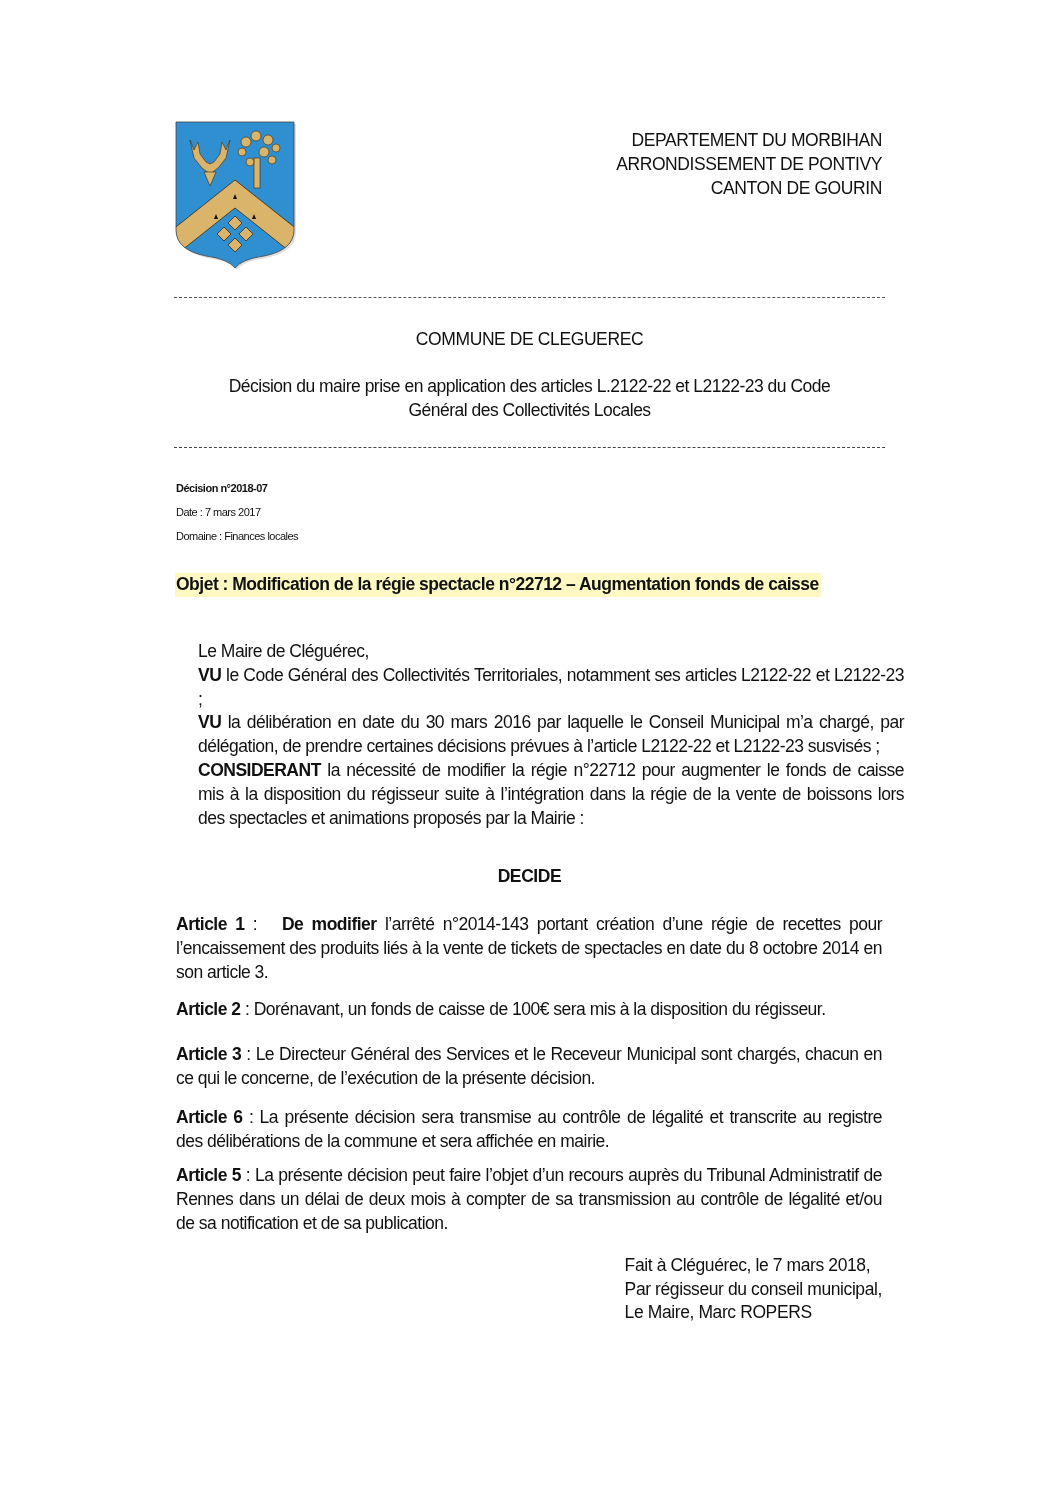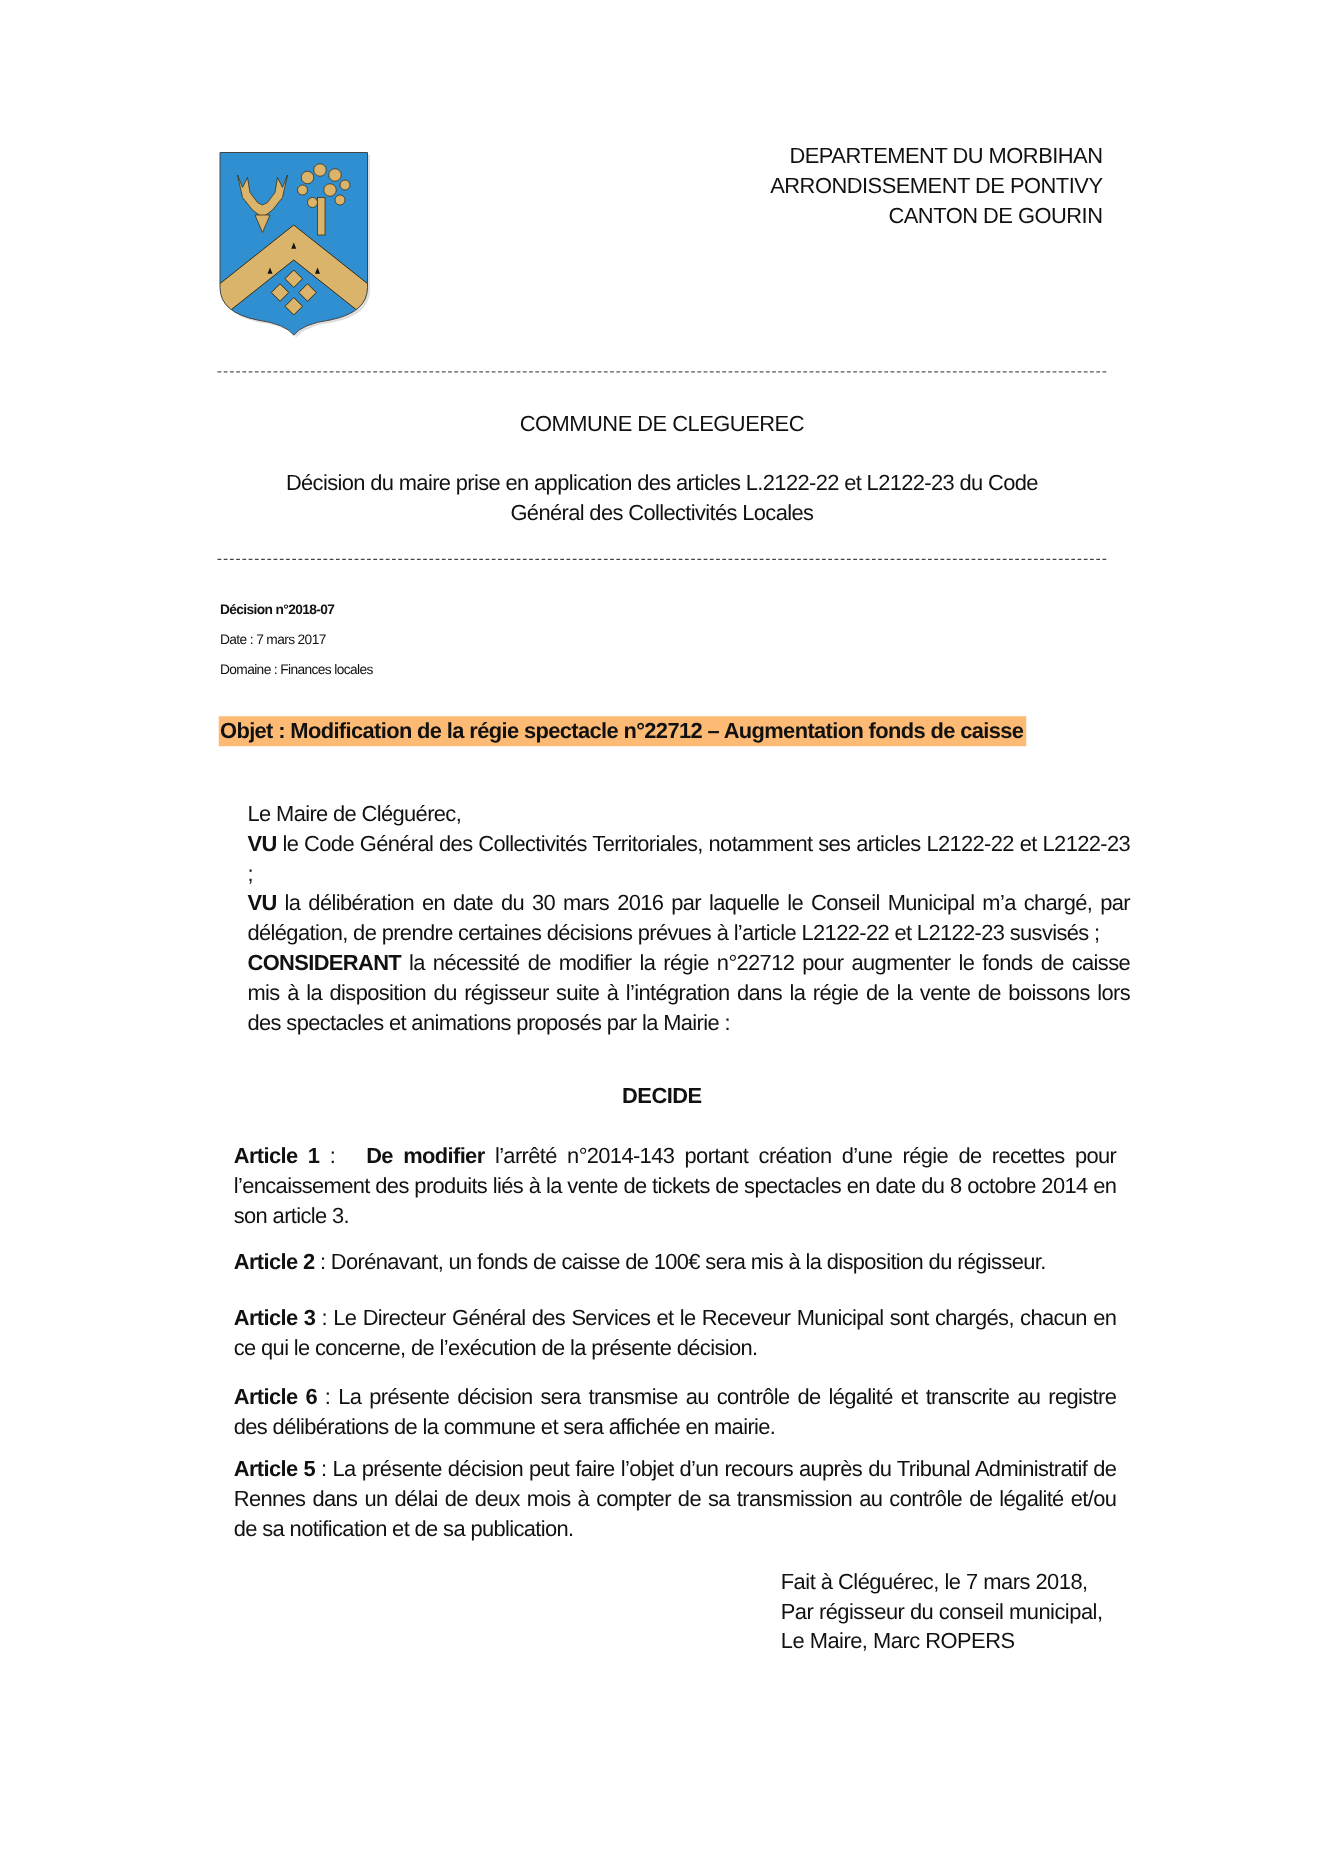--- a/index.html
+++ b/index.html
@@ -3,21 +3,21 @@
   <meta charset="utf-8">
   <style>
     html, body { margin: 0; padding: 0; background: #ffffff; }
     body {
       width: 1058px; height: 1497px; position: relative; overflow: hidden;
       font-family: "Liberation Sans", sans-serif; color: #111111;
     }
     .page { position: absolute; left: 0; top: 0; width: 1058px; height: 1497px; }
     .crest { position: absolute; left: 172px; top: 118px; width: 126px; height: 152px; }
     .header-right {
-      position: absolute; right: 176px; top: 112px; text-align: right;
+      position: absolute; right: 176px; top: 128px; text-align: right;
       font-size: 17.5px; line-height: 24px; letter-spacing: -0.4px;
     }
     .rule-dashed {
       position: absolute; left: 174px; width: 711px; top: 297px; height: 0;
       border-top: 1.2px dashed #555;
     }
     .rule-long-dash {
       position: absolute; left: 174px; width: 711px; top: 447px; height: 0;
       border-top: 1.2px dashed #444;
     }
@@ -25,34 +25,34 @@
       position: absolute; left: 174px; width: 711px; top: 329px; text-align: center;
       font-size: 17.5px; letter-spacing: -0.4px;
     }
     .subtitle {
       position: absolute; left: 174px; width: 711px; top: 374px; text-align: center;
       font-size: 17.5px; line-height: 24px; letter-spacing: -0.5px;
     }
     .meta { position: absolute; left: 176px; top: 476px; font-size: 11px; line-height: 24px; letter-spacing: -0.5px; }
     .meta .num { font-weight: bold; }
     .objet {
-      position: absolute; left: 175px; top: 573px; background: #fdba74;
+      position: absolute; left: 175px; top: 573px; background: #fef9c3;
       font-weight: bold; font-size: 17.5px; padding: 1px 2px 2px 1px; letter-spacing: -0.5px;
     }
     .body-text {
       position: absolute; left: 176px; width: 706px; font-size: 17.5px;
       line-height: 23.8px; letter-spacing: -0.5px; text-align: justify;
     }
     .body-text b { font-weight: bold; }
     .para { margin: 0; }
     .decide {
       position: absolute; left: 174px; width: 711px; top: 866px; text-align: center;
       font-weight: bold; font-size: 17.5px; letter-spacing: -0.4px;
     }
-    .article { position: absolute; left: 187px; width: 706px; font-size: 17.5px; line-height: 23.8px; letter-spacing: -0.5px; text-align: justify; }
+    .article { position: absolute; left: 176px; width: 706px; font-size: 17.5px; line-height: 23.8px; letter-spacing: -0.5px; text-align: justify; }
     .signature {
       position: absolute; right: 176px; top: 1254px; text-align: left;
       font-size: 17.5px; line-height: 23.5px; letter-spacing: -0.4px;
     }
   </style>
 </head>
 <body>
 
 <div class="page">
 

